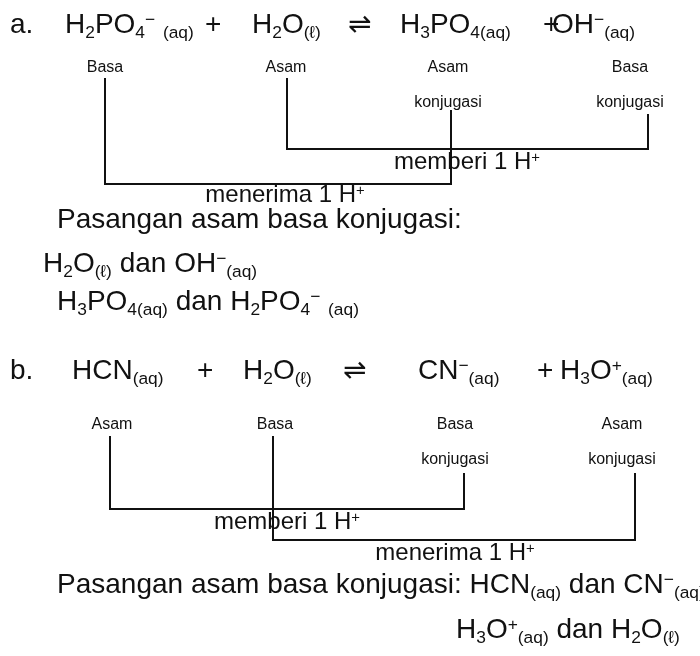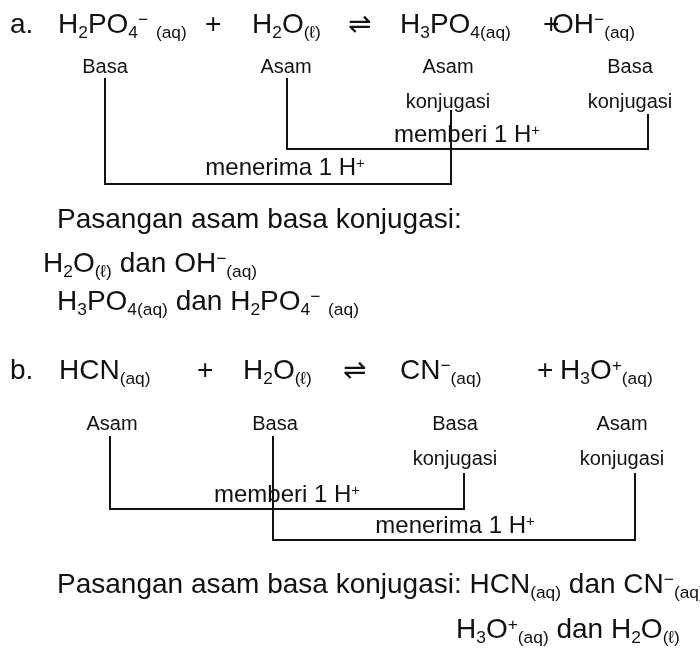--- a/index.html
+++ b/index.html
@@ -17,50 +17,51 @@
     font-size:28px;
     line-height:1;
     white-space:nowrap;
   }
   sub{font-size:0.62em;position:relative;bottom:-0.28em;vertical-align:baseline;line-height:0;}
   sup{font-size:0.62em;position:relative;top:-0.45em;vertical-align:baseline;line-height:0;}
   .role{
     position:absolute;
     transform:translateX(-50%);
     text-align:center;
-    font-size:20px;
+    font-size:16px;
     line-height:35px;
     white-space:nowrap;
   }
   .role span{display:block;}
   .vline{position:absolute;width:2px;background:#111111;}
   .hline{position:absolute;height:2px;background:#111111;}
   .btext{
     position:absolute;
     transform:translateX(-50%);
     font-size:24px;
     line-height:1;
     white-space:nowrap;
+    margin-top:27px;
   }
   .cline{
     position:absolute;
     font-size:28px;
     line-height:1.2;
     white-space:nowrap;
   }
 </style>
 </head>
 <body>
 
 <div class="page">
 
   <div>
 
     <span class="eq" style="left:10px;top:10px">a.</span>
-    <span class="eq" style="left:58px;top:10px">H<sub>2</sub>PO<sub>4</sub><sup>−</sup> <sub>(aq)</sub></span>
+    <span class="eq" style="left:65px;top:10px">H<sub>2</sub>PO<sub>4</sub><sup>−</sup> <sub>(aq)</sub></span>
     <span class="eq" style="left:205px;top:10px">+</span>
     <span class="eq" style="left:252px;top:10px">H<sub>2</sub>O<sub>(ℓ)</sub></span>
     <span class="eq" style="left:348px;top:10px">⇌</span>
     <span class="eq" style="left:400px;top:10px">H<sub>3</sub>PO<sub>4(aq)</sub></span>
     <span class="eq" style="left:543px;top:10px">+</span>
     <span class="eq" style="left:552px;top:10px">OH<sup>−</sup><sub>(aq)</sub></span>
 
     <div class="role" style="left:105px;top:49px">
       <span>Basa</span>
     </div>
@@ -87,25 +88,25 @@
     <span class="btext" style="left:285px;top:155px">menerima 1 H<sup>+</sup></span>
 
     <span class="cline" style="left:57px;top:202px">Pasangan asam basa konjugasi:</span>
     <span class="cline" style="left:43px;top:246px">H<sub>2</sub>O<sub>(ℓ)</sub> dan OH<sup>−</sup><sub>(aq)</sub></span>
     <span class="cline" style="left:57px;top:284px">H<sub>3</sub>PO<sub>4(aq)</sub> dan H<sub>2</sub>PO<sub>4</sub><sup>−</sup> <sub>(aq)</sub></span>
   </div>
 
   <div>
 
     <span class="eq" style="left:10px;top:356px">b.</span>
-    <span class="eq" style="left:59px;top:356px">HCN<sub>(aq)</sub></span>
+    <span class="eq" style="left:72px;top:356px">HCN<sub>(aq)</sub></span>
     <span class="eq" style="left:197px;top:356px">+</span>
     <span class="eq" style="left:243px;top:356px">H<sub>2</sub>O<sub>(ℓ)</sub></span>
     <span class="eq" style="left:343px;top:356px">⇌</span>
-    <span class="eq" style="left:400px;top:356px">CN<sup>−</sup><sub>(aq)</sub></span>
+    <span class="eq" style="left:418px;top:356px">CN<sup>−</sup><sub>(aq)</sub></span>
     <span class="eq" style="left:537px;top:356px">+</span>
     <span class="eq" style="left:560px;top:356px">H<sub>3</sub>O<sup>+</sup><sub>(aq)</sub></span>
 
     <div class="role" style="left:112px;top:406px">
       <span>Asam</span>
     </div>
     <div class="role" style="left:275px;top:406px">
       <span>Basa</span>
     </div>
     <div class="role" style="left:455px;top:406px">

